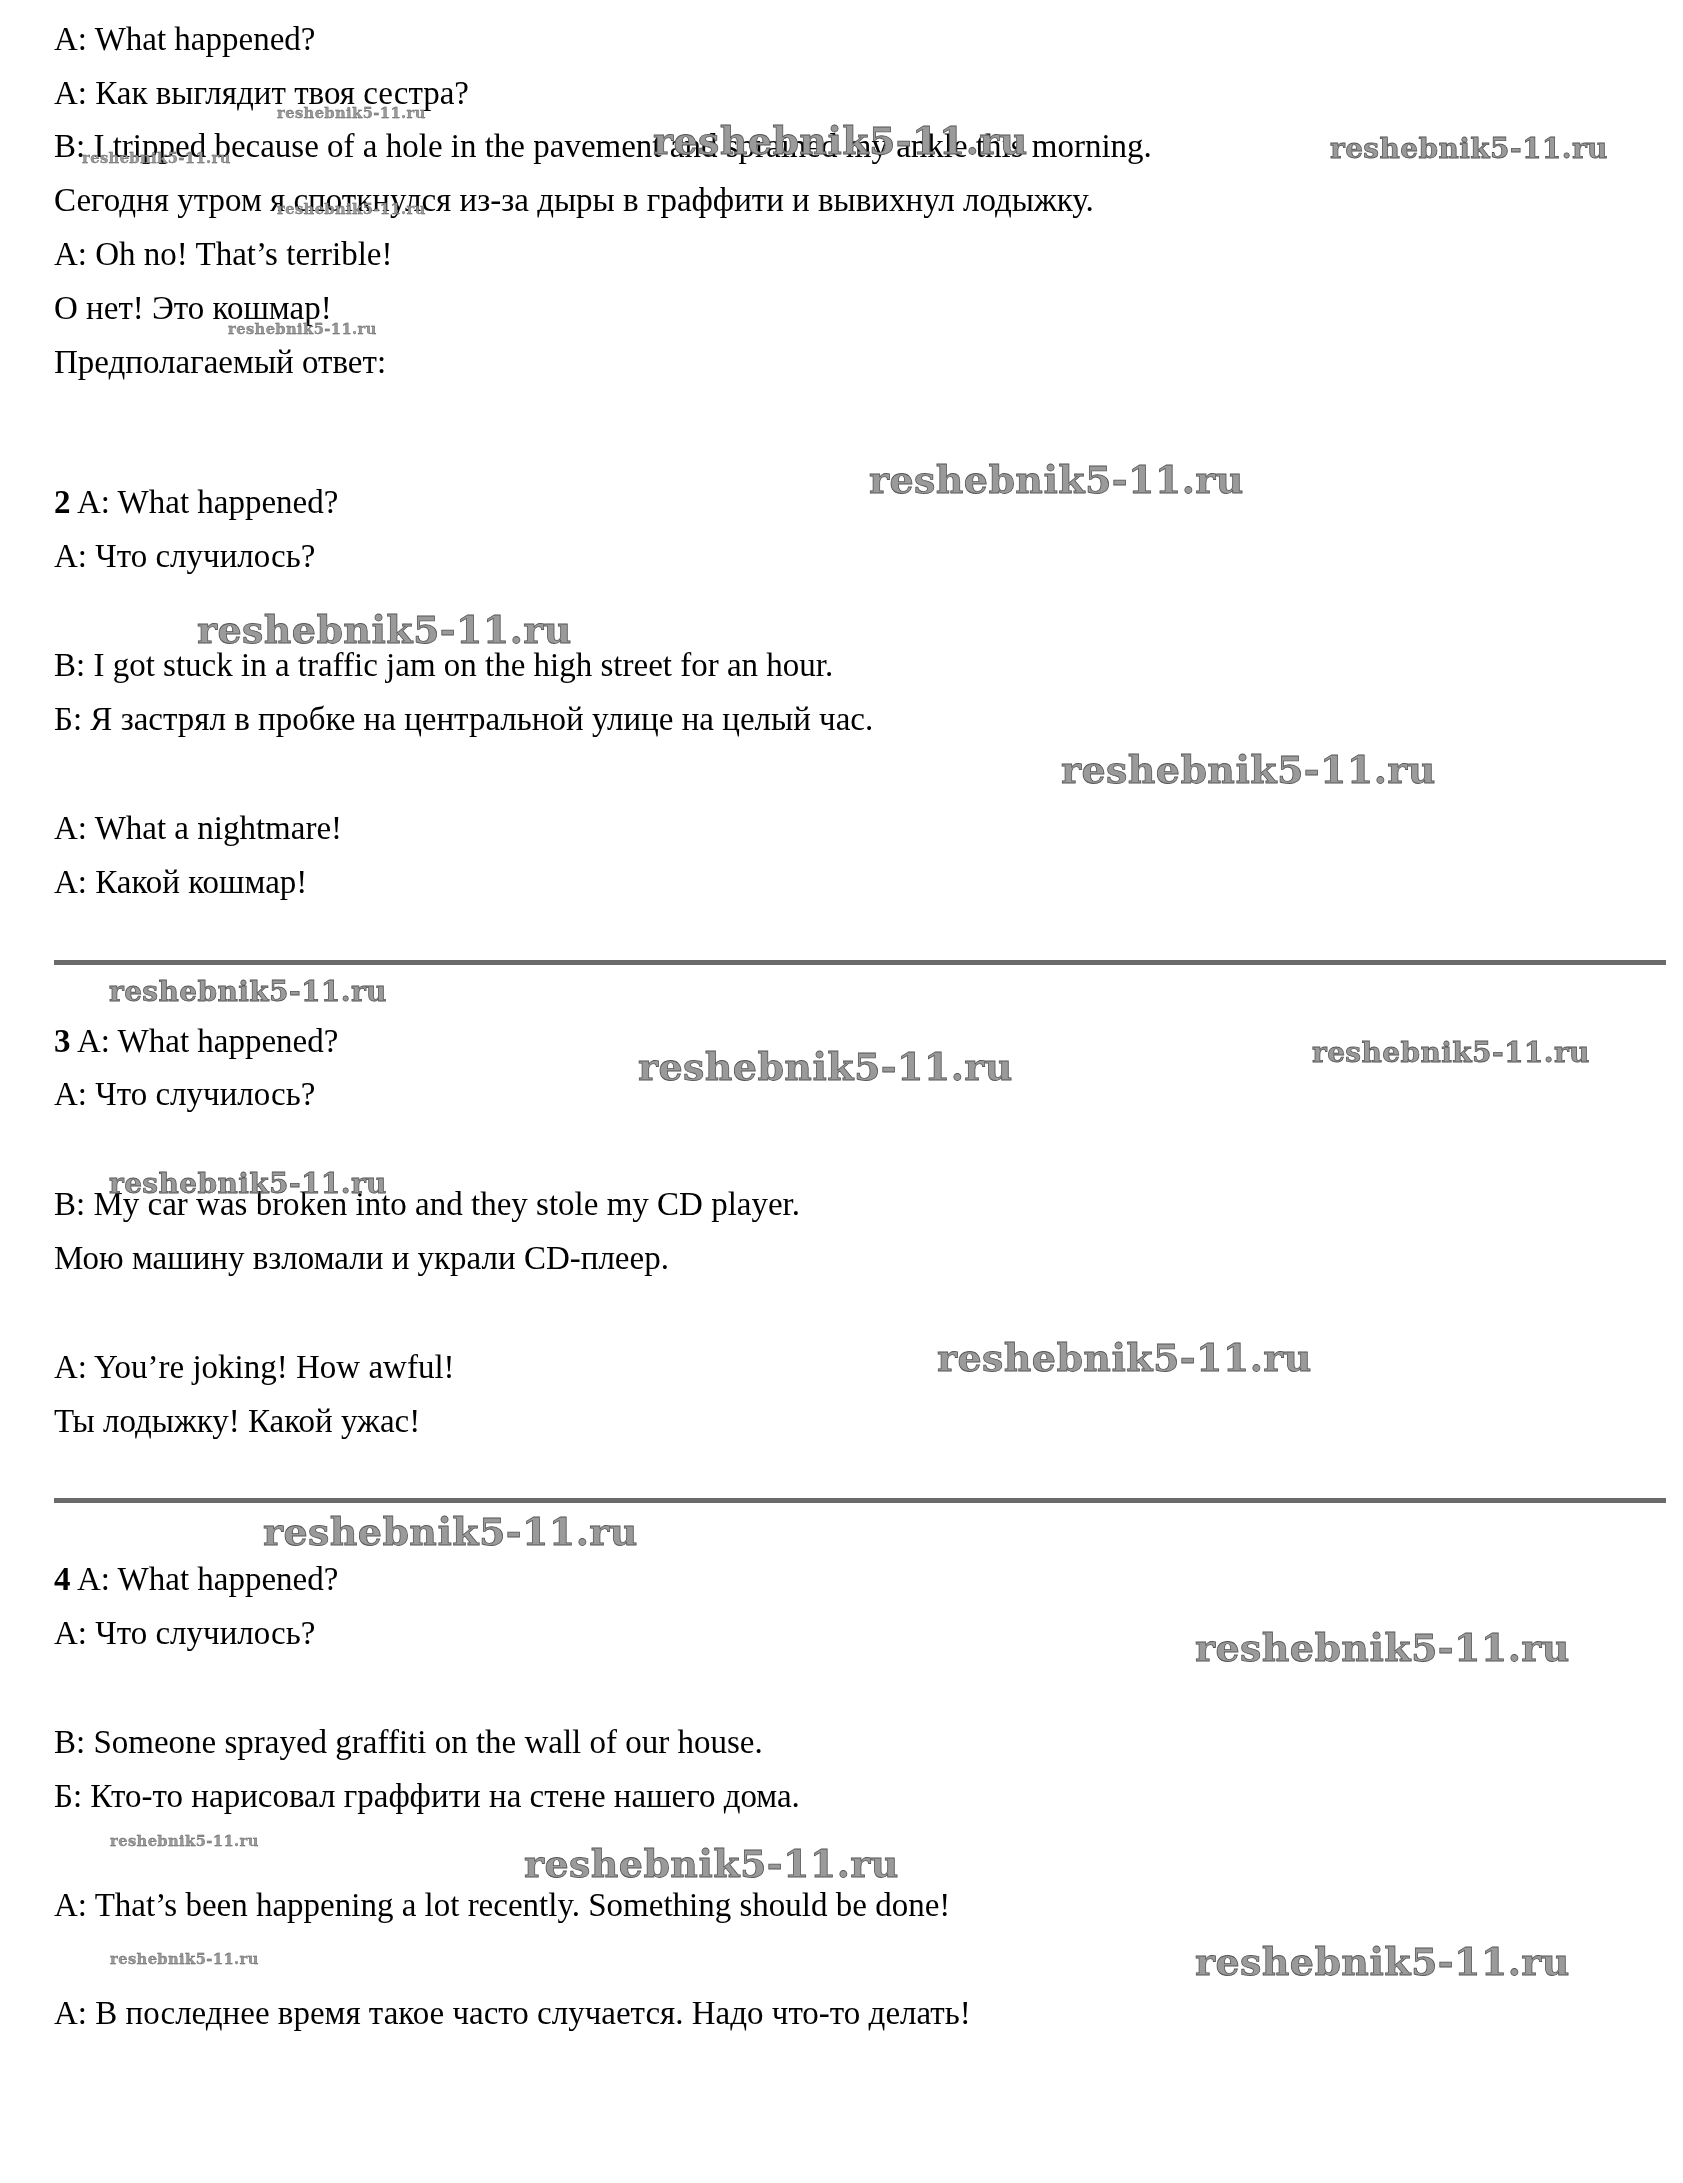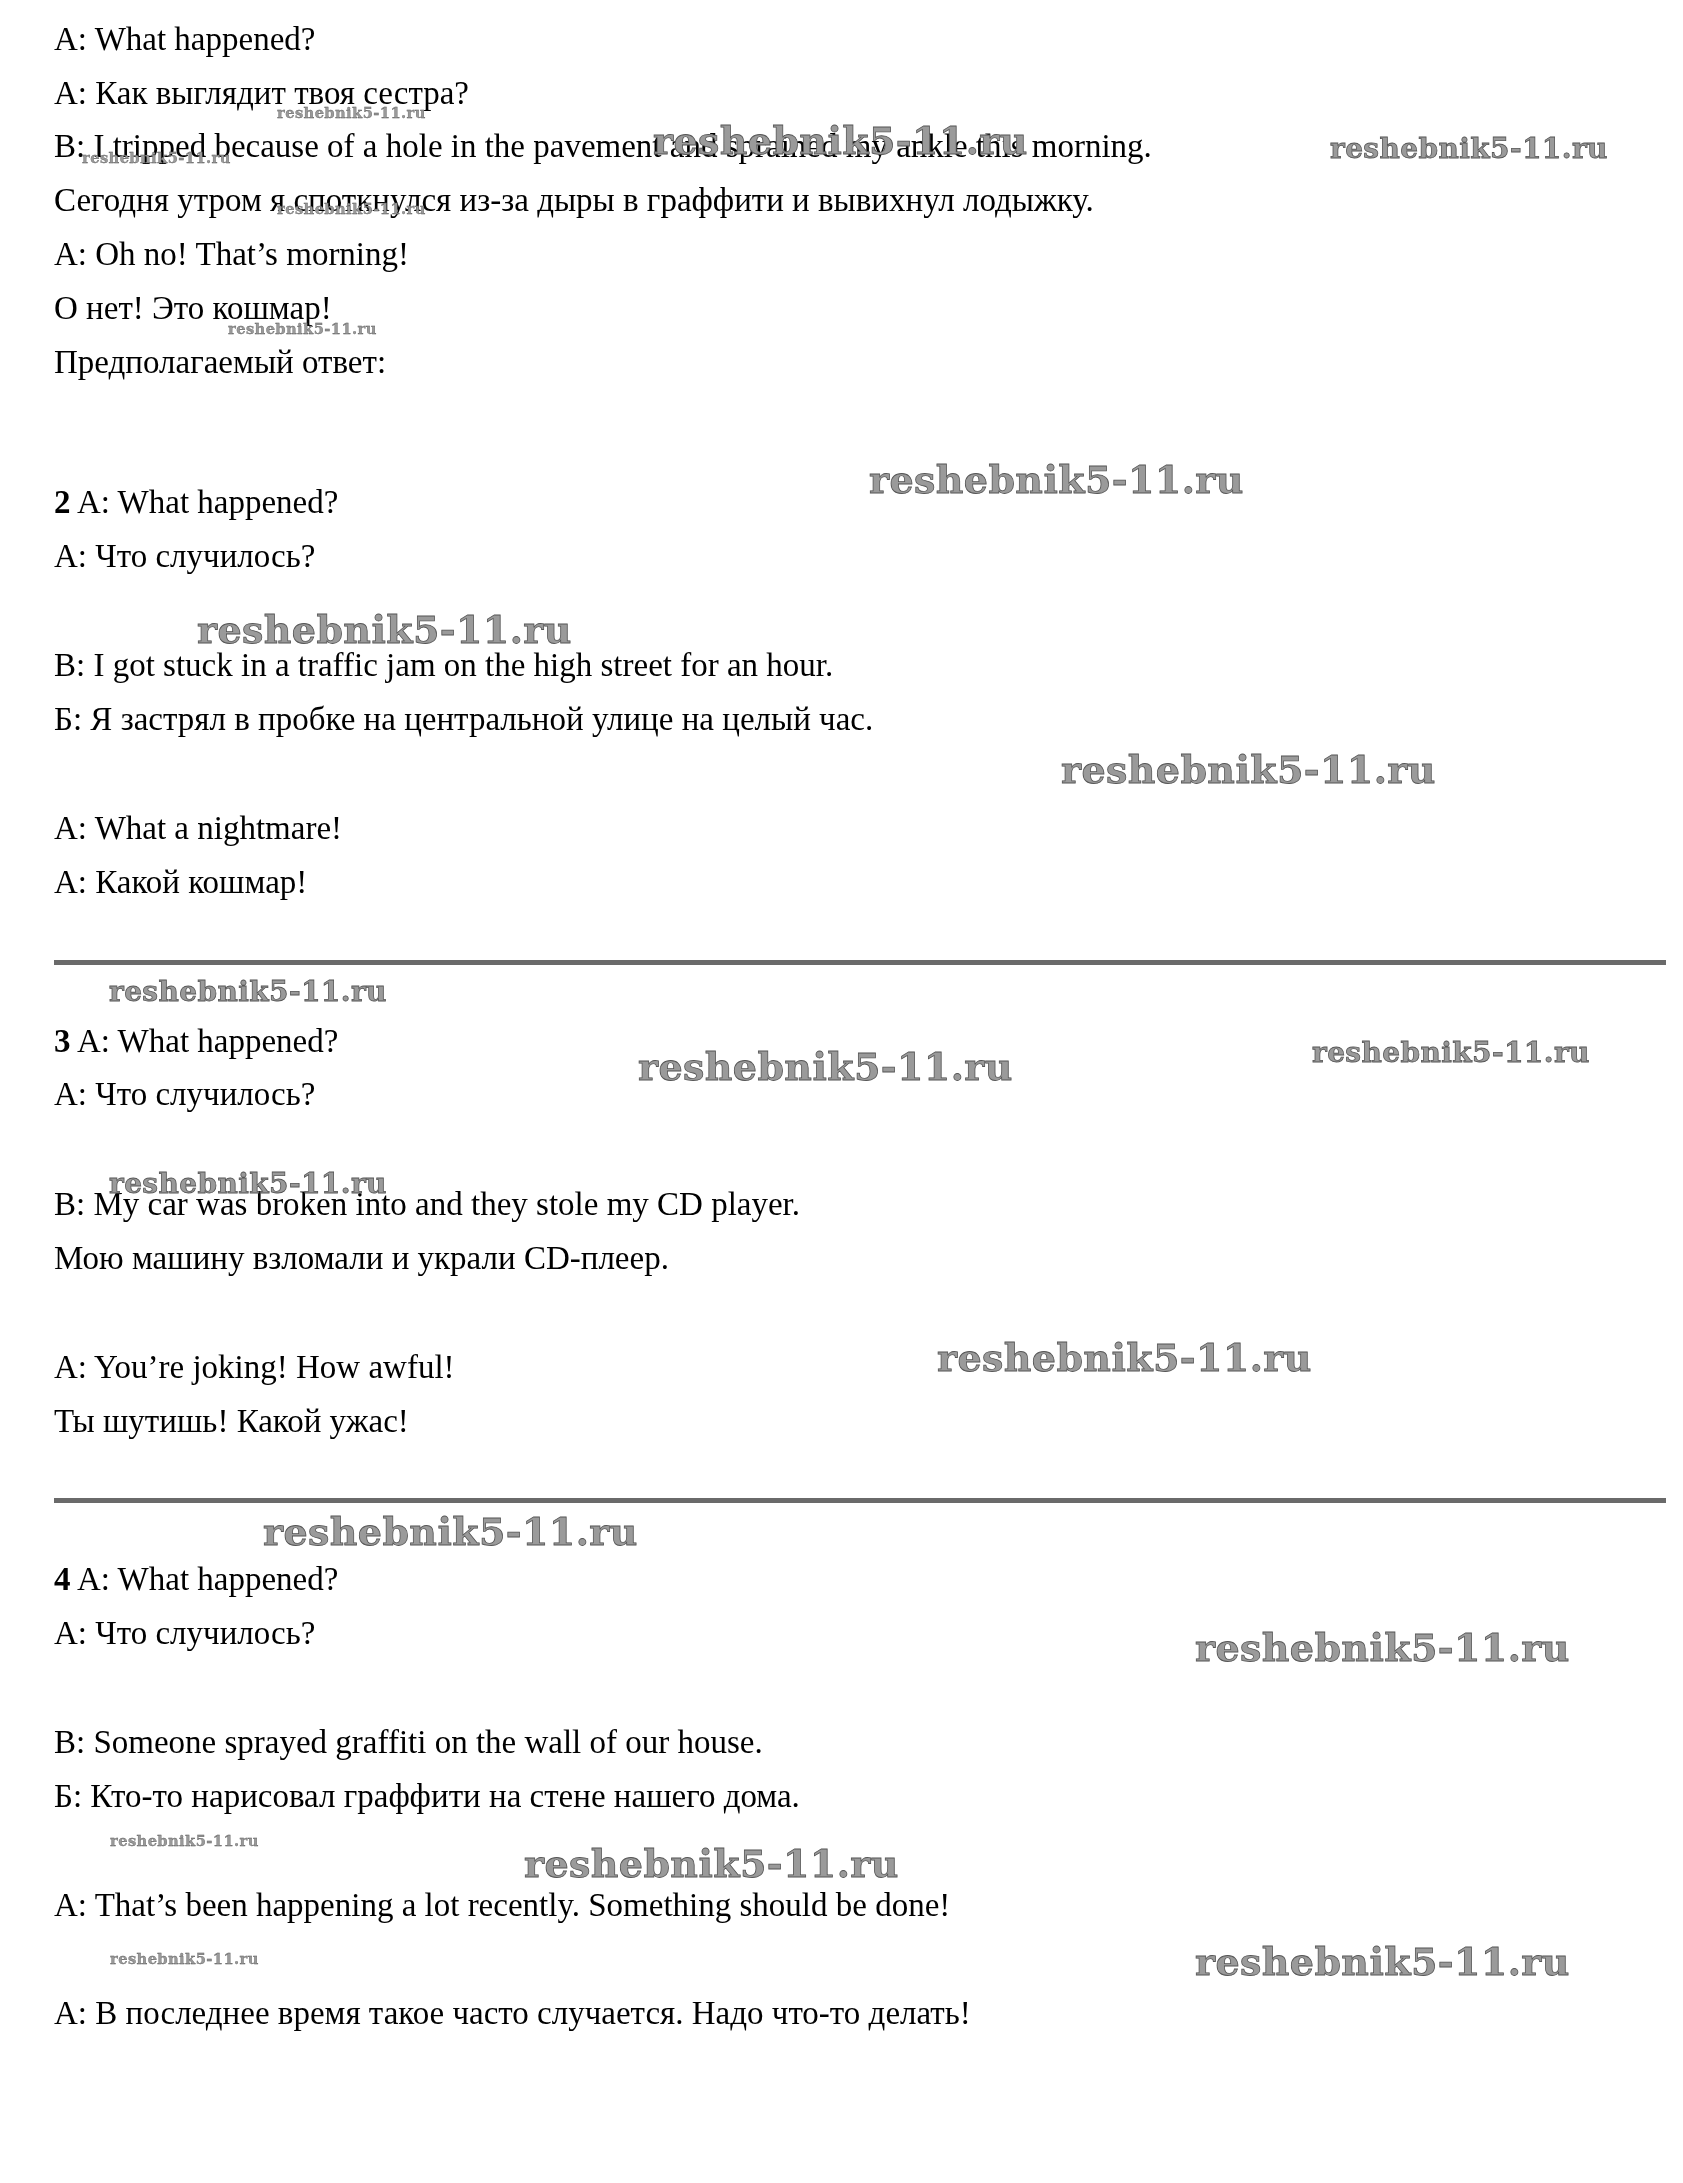--- a/index.html
+++ b/index.html
@@ -16,39 +16,39 @@
   .wm.mid { font-size: 28px; }
   .wm.small { font-size: 14.7px; -webkit-text-stroke: 0.3px #555; }
 </style>
 </head>
 <body>
 
 <div class="line" style="top:14.7px">A: What happened?</div>
 <div class="line" style="top:69px">A: Как выглядит твоя сестра?</div>
 <div class="line" style="top:122px">B: I tripped because of a hole in the pavement and sprained my ankle this morning.</div>
 <div class="line" style="top:176px">Сегодня утром я споткнулся из-за дыры в граффити и вывихнул лодыжку.</div>
-<div class="line" style="top:230px">A: Oh no! That’s morning!</div>
+<div class="line" style="top:230px">A: Oh no! That’s terrible!</div>
 <div class="line" style="top:284px">О нет! Это кошмар!</div>
 <div class="line bold" style="top:338px">Предполагаемый ответ:</div>
 
 <div class="line" style="top:478px"><span class="num">2</span> <span>A: What happened?</span></div>
 <div class="line" style="top:532px">A: Что случилось?</div>
 <div class="line" style="top:641px">B: I got stuck in a traffic jam on the high street for an hour.</div>
 <div class="line" style="top:695px">Б: Я застрял в пробке на центральной улице на целый час.</div>
 <div class="line" style="top:804px">A: What a nightmare!</div>
 <div class="line" style="top:858px">A: Какой кошмар!</div>
 
 <div class="rule" style="top:960px"></div>
 
 <div class="line" style="top:1017px"><span class="num">3</span> <span>A: What happened?</span></div>
 <div class="line" style="top:1070px">A: Что случилось?</div>
 <div class="line" style="top:1180px">B: My car was broken into and they stole my CD player.</div>
 <div class="line" style="top:1234px">Мою машину взломали и украли CD-плеер.</div>
 <div class="line" style="top:1343px">A: You’re joking! How awful!</div>
-<div class="line" style="top:1397px">Ты шутишь! Какой ужас!</div>
+<div class="line" style="top:1397px">Ты лодыжку! Какой ужас!</div>
 
 <div class="rule" style="top:1498px"></div>
 
 <div class="line" style="top:1555px"><span class="num">4</span> <span>A: What happened?</span></div>
 <div class="line" style="top:1609px">A: Что случилось?</div>
 <div class="line" style="top:1718px">B: Someone sprayed graffiti on the wall of our house.</div>
 <div class="line" style="top:1772px">Б: Кто-то нарисовал граффити на стене нашего дома.</div>
 <div class="line" style="top:1881px">A: That’s been happening a lot recently. Something should be done!</div>
 <div class="line" style="top:1989px">A: В последнее время такое часто случается. Надо что-то делать!</div>
 

